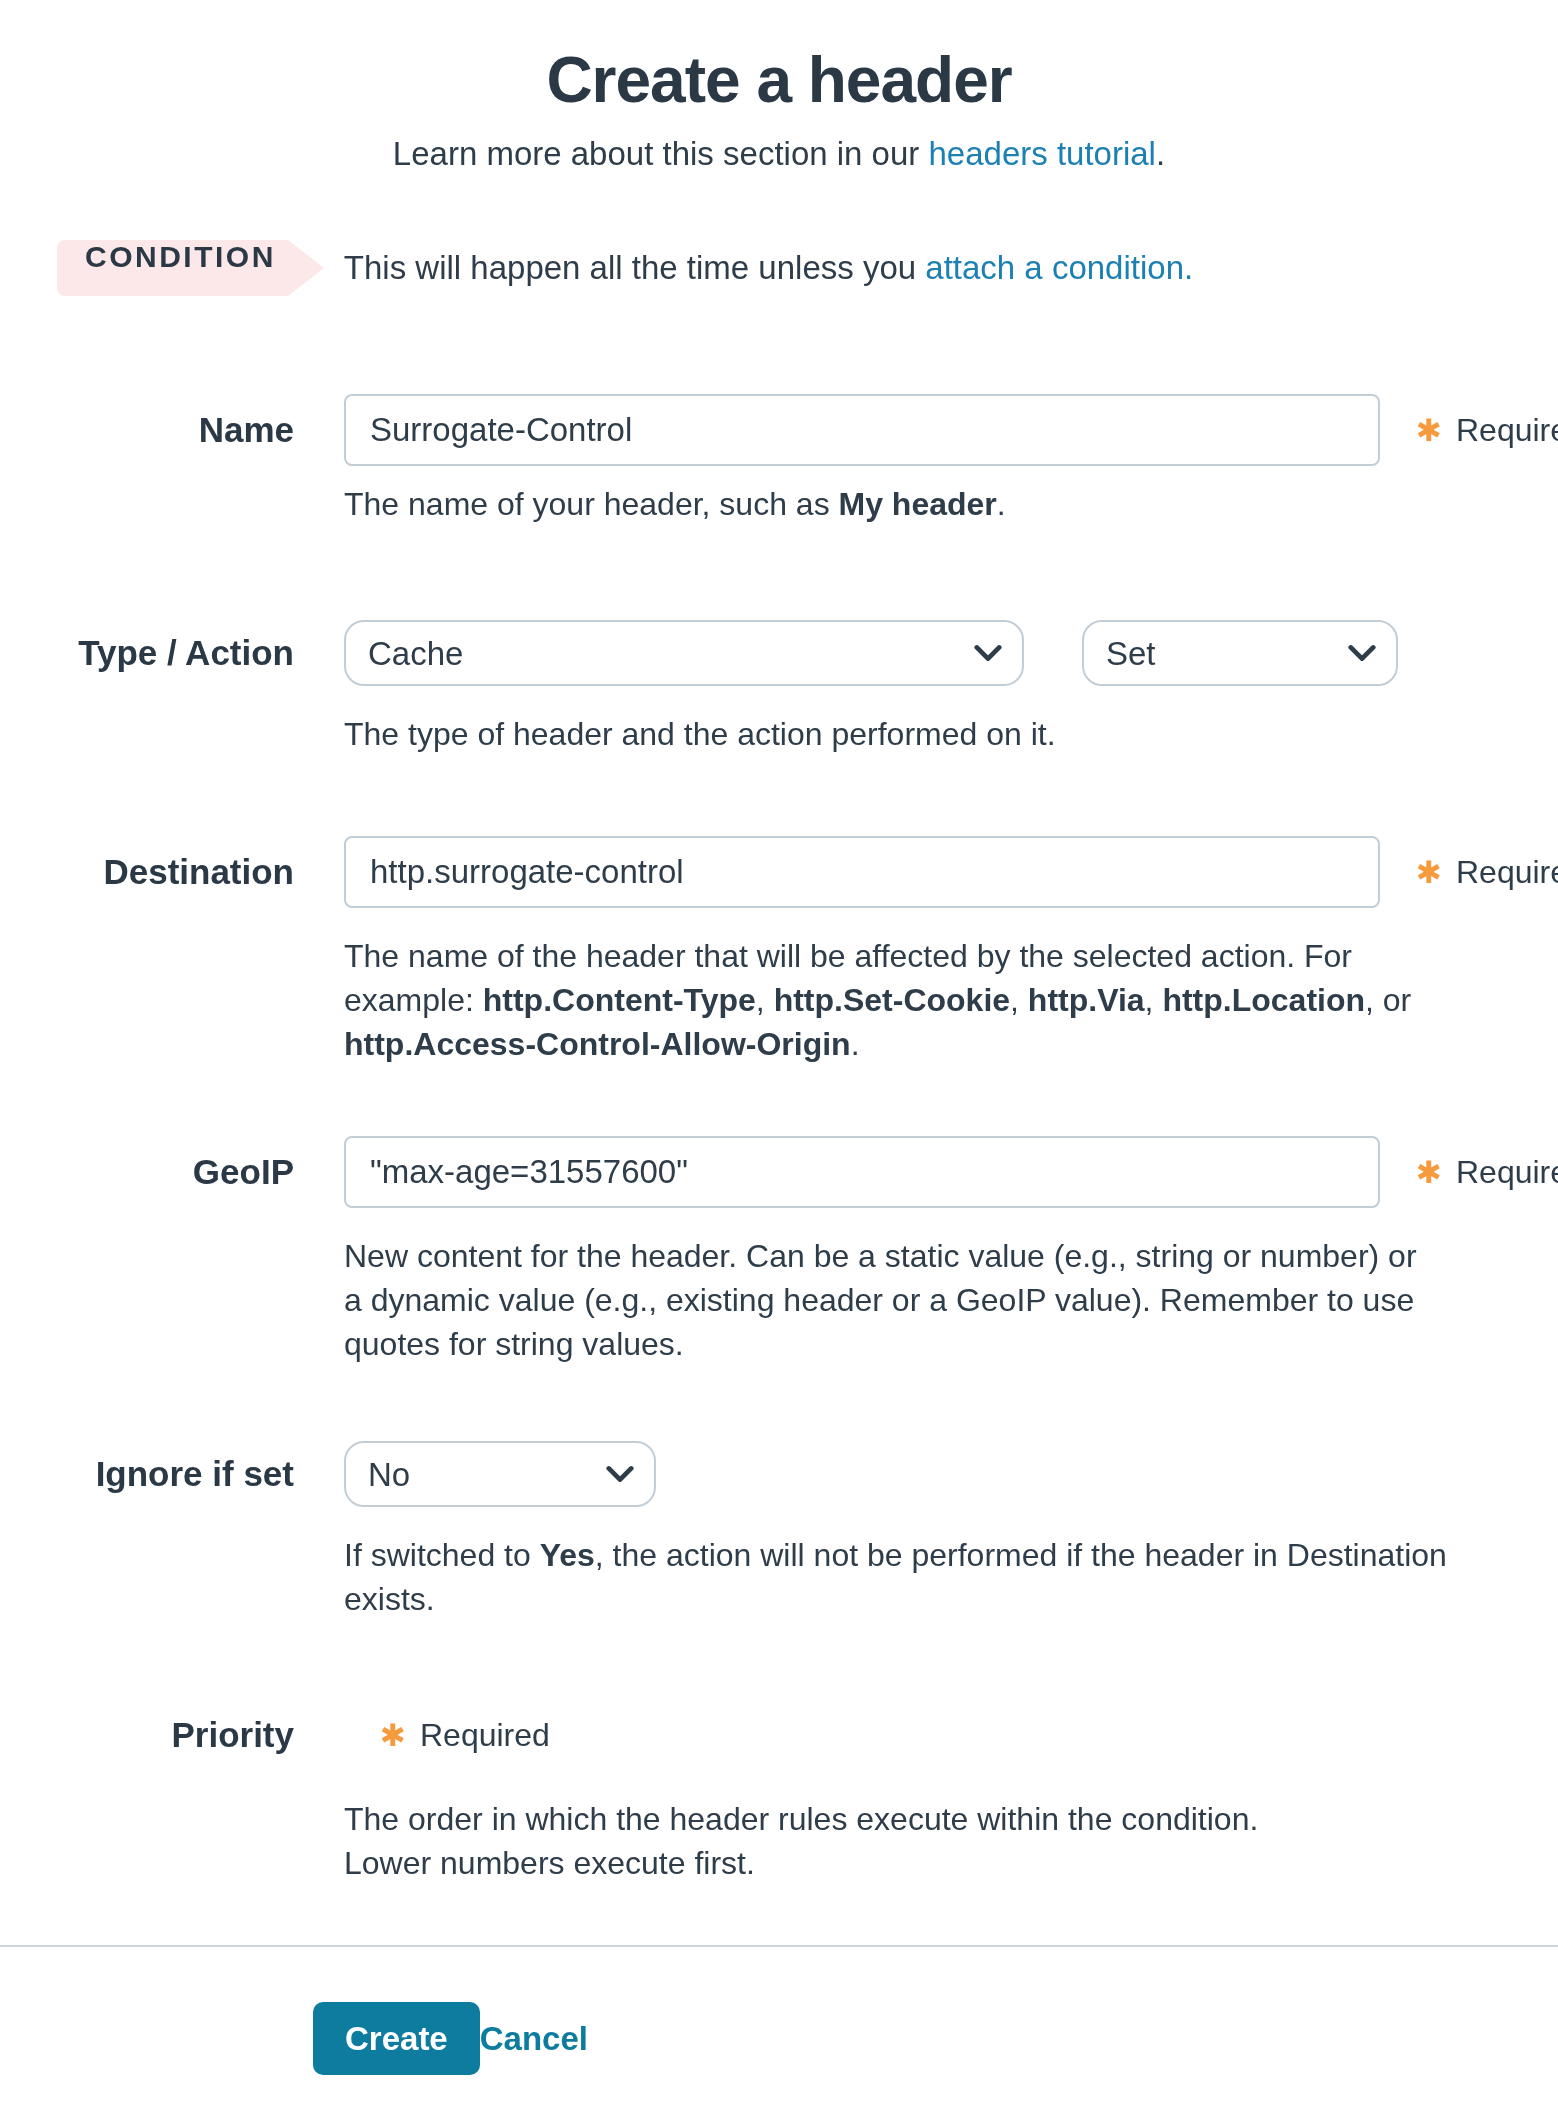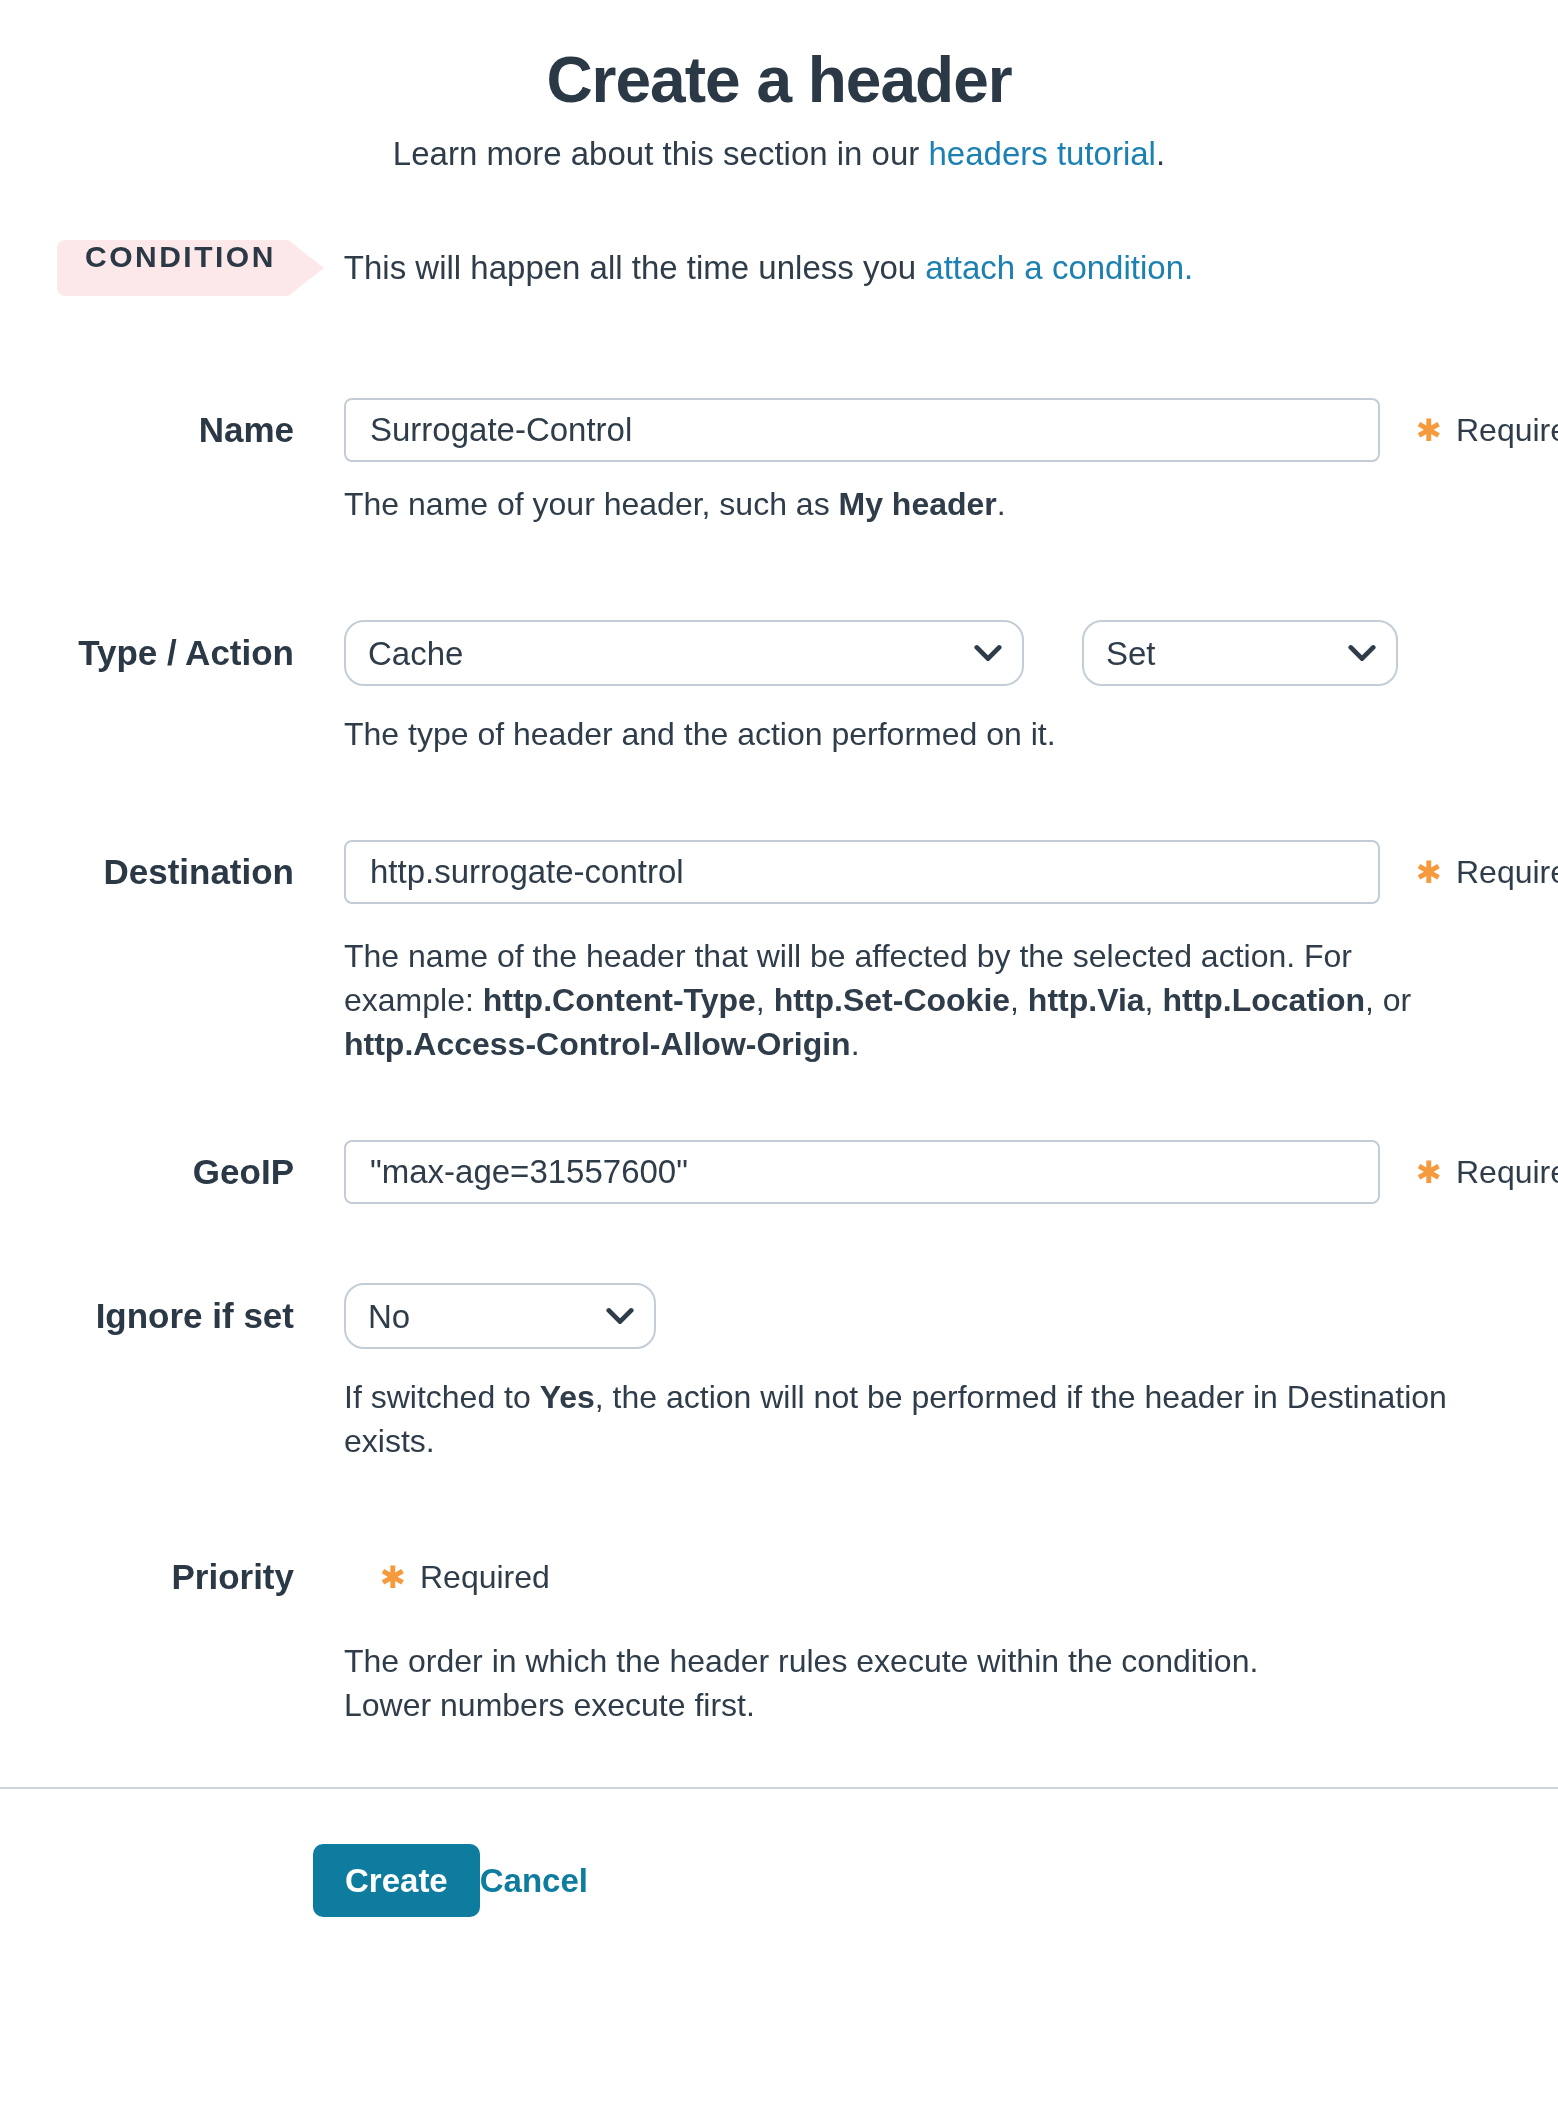--- a/index.html
+++ b/index.html
@@ -79,21 +79,21 @@
     font-size: 35px;
     font-weight: bold;
     color: var(--heading);
     line-height: 72px;
   }
   .row-label.lh-select { line-height: 66px; }
   .field { margin-left: 50px; }
   .control-line { display: flex; align-items: center; }
 
   .text-input {
-    height: 64px;
+    height: 72px;
     border: 2px solid var(--input-border);
     border-radius: 8px;
     font-family: inherit;
     font-size: 33px;
     color: var(--text);
     padding: 0 24px;
     background: #fff;
     outline: none;
   }
   .input-wide { width: 1036px; }
@@ -257,20 +257,21 @@
     <div class="row mb-src">
       <div class="row-label">GeoIP</div>
       <div class="field">
         <div class="control-line">
           <input type="text" class="text-input input-wide" value="&quot;max-age=31557600&quot;" style="">
           <div class="required">
             <span class="ast">✱</span>
             <span>Required</span>
           </div>
         </div>
+        <div class="help help-src">New content for the header. Can be a static value (e.g., string or number) or a dynamic value (e.g., existing header or a GeoIP value). Remember to use quotes for string values.</div>
       </div>
     </div>
 
     <div class="row mb-ign">
       <div class="row-label lh-select">Ignore if set</div>
       <div class="field">
         <div class="control-line">
           <span class="select-wrap w-small">
             <select>
               <option>No</option>

